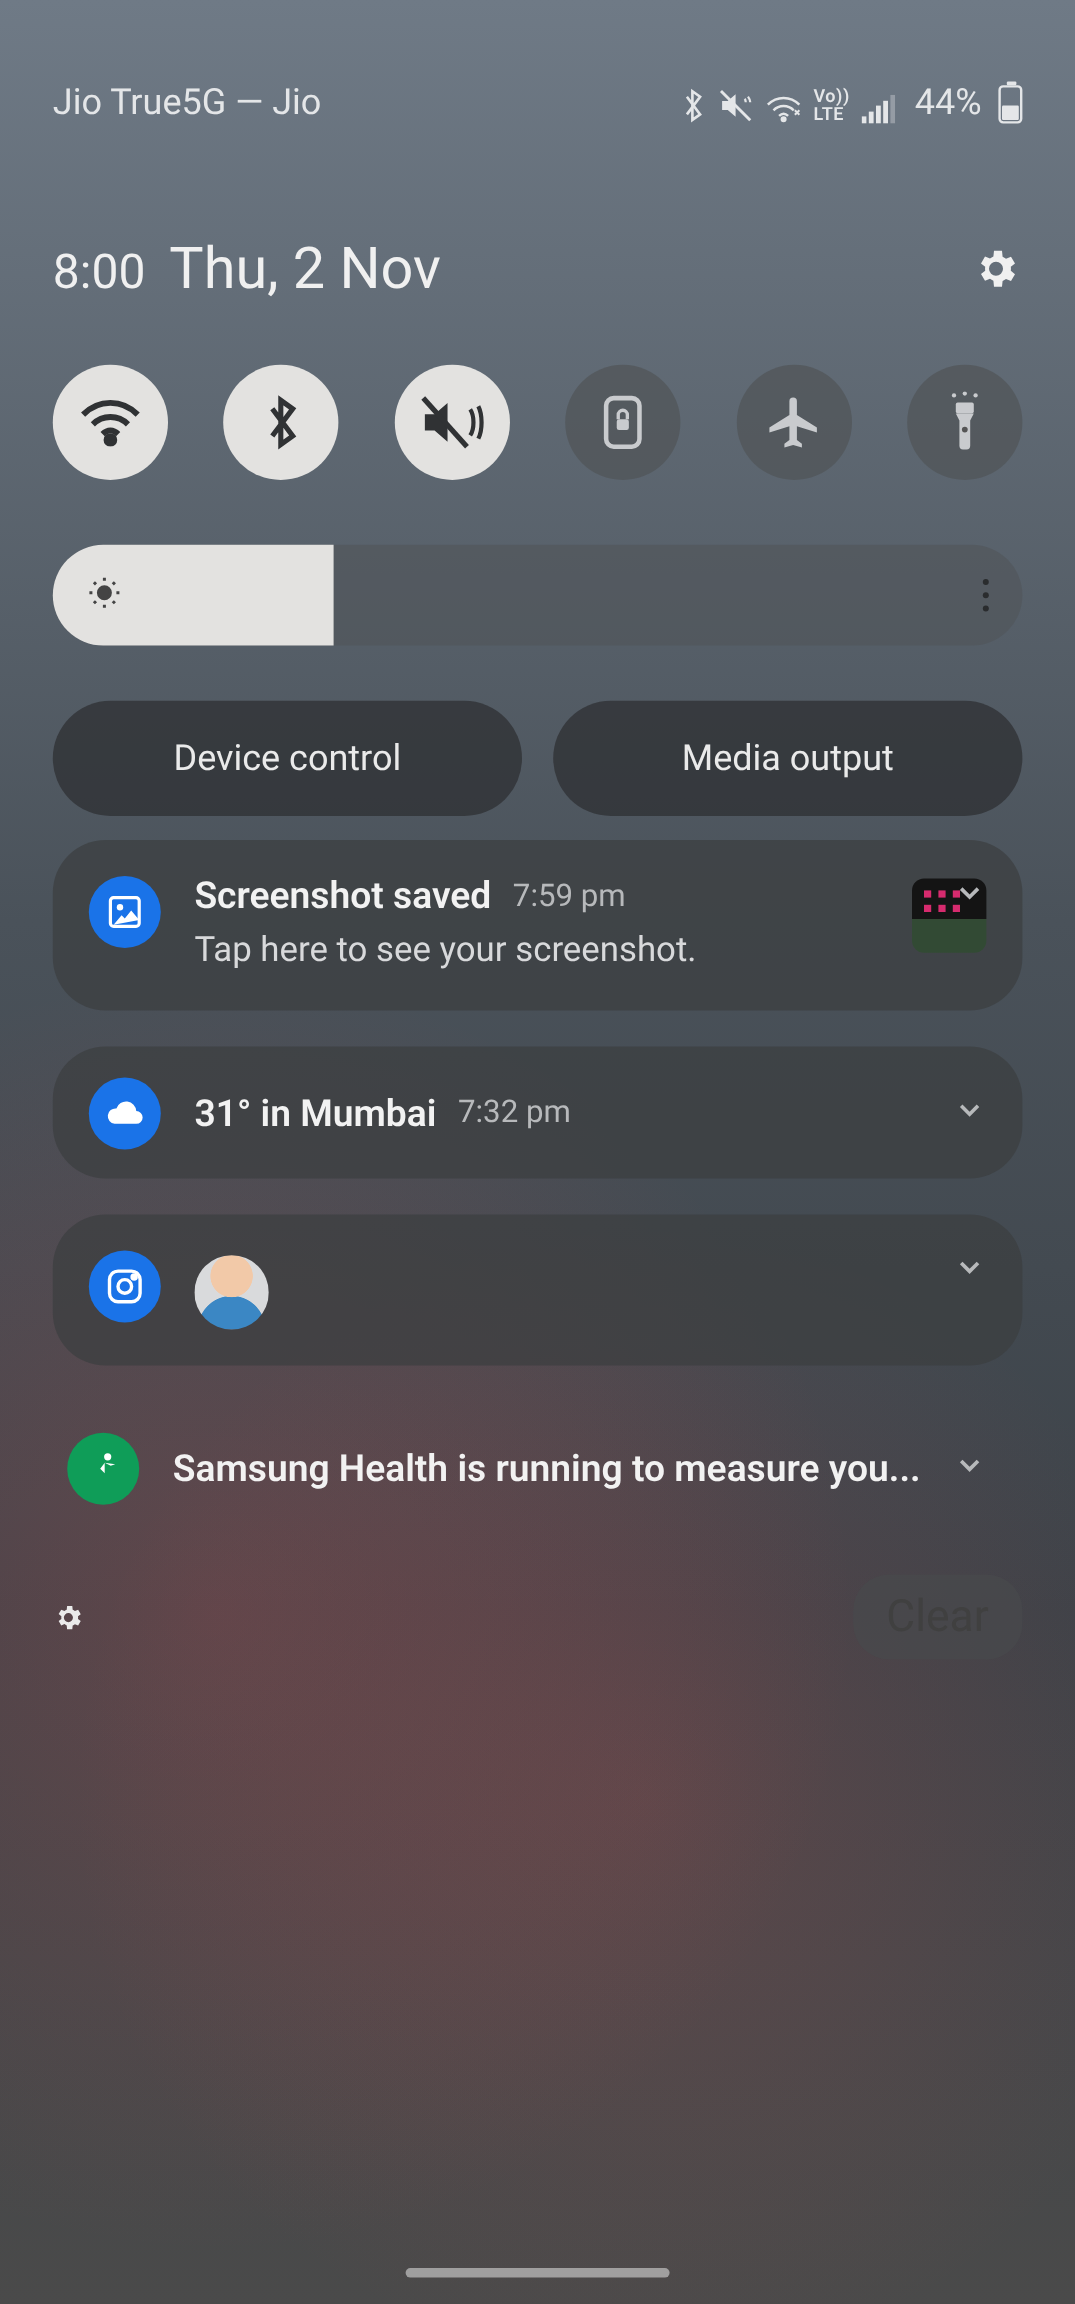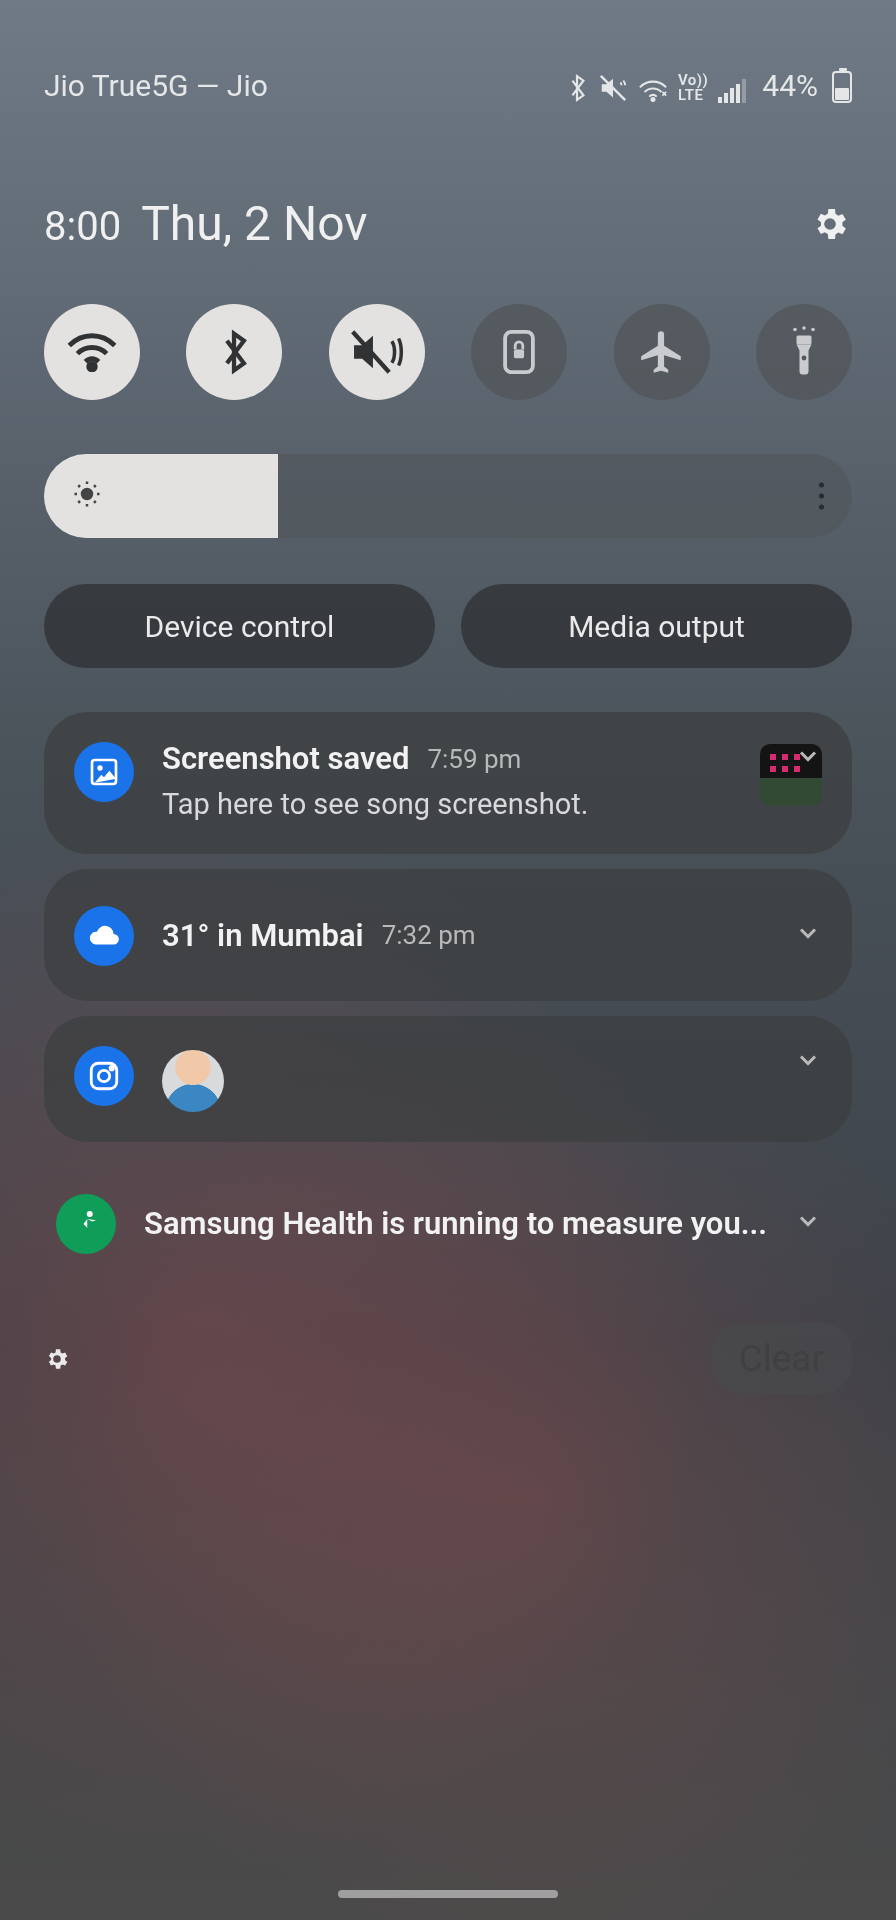--- a/index.html
+++ b/index.html
@@ -36,25 +36,25 @@
   .toggle.off{background:rgba(80,84,88,.72)}
   .toggle.off svg{color:#c9cbce}
   
   .brightness{margin-top:54px;height:84px;border-radius:42px;background:rgba(80,84,88,.55);position:relative;display:flex;align-items:center}
   .bright-fill{position:absolute;left:0;top:0;bottom:0;width:29%;background:#e3e2e0;border-radius:42px 0 0 42px}
   .bright-icon{position:relative;margin-left:28px;color:#444}
   .bright-menu{position:absolute;right:28px;top:50%;transform:translateY(-50%);display:flex;flex-direction:column;gap:6px}
   .bright-menu span{width:5px;height:5px;border-radius:50%;background:#2a2c2e}
   
   .pill-row{display:flex;gap:26px;margin-top:46px}
-  .pill{flex:1;height:84px;border-radius:48px;background:rgba(44,46,48,.72);display:flex;align-items:center;justify-content:center;font-size:30px;color:#eaeaea}
-  
-  .notif-list{margin-top:44px;display:flex;flex-direction:column;gap:15px}
+  .pill{flex:1;height:96px;border-radius:48px;background:rgba(44,46,48,.72);display:flex;align-items:center;justify-content:center;font-size:30px;color:#eaeaea}
+  
+  .notif-list{margin-top:20px;display:flex;flex-direction:column;gap:30px}
   .notif{background:rgba(60,62,64,.72);border-radius:44px;padding:28px 30px 30px 30px;display:flex;align-items:flex-start;gap:28px;position:relative}
-  .notif.slim{padding:35px 30px;align-items:center}
+  .notif.slim{padding:24px 30px;align-items:center}
   .app-badge{width:60px;height:60px;border-radius:50%;flex:0 0 60px;display:flex;align-items:center;justify-content:center;margin-top:2px}
   .badge-blue{background:#1a73e8}
   .badge-green{background:#0f9d58}
   .notif-body{flex:1;min-width:0}
   .notif-head{display:flex;align-items:center;gap:18px;flex-wrap:wrap}
   .notif-title{font-size:31px;font-weight:600;color:#f2f2f2}
   .notif-time{font-size:26px;color:#b7b9bb}
   .notif-text{font-size:29px;color:#d8d9db;margin-top:8px;line-height:1.35}
   .notif-solo{font-size:31px;font-weight:600;color:#f2f2f2}
   .thumb{width:62px;height:62px;border-radius:10px;background:linear-gradient(180deg,#141414 0,#141414 55%,#324a34 55%,#324a34 100%);position:relative;flex:0 0 62px;margin-top:4px}
@@ -192,21 +192,21 @@
             <rect x="3" y="3" width="18" height="18" rx="2" fill="none" stroke="#fff" stroke-width="2"></rect>
             <circle cx="9" cy="9" r="2"></circle>
             <path d="M21 17l-5-6-4 5-2-2-5 6"></path>
           </svg>
       </div>
       <div class="notif-body">
         <div class="notif-head">
           <span class="notif-title">Screenshot saved</span>
           <span class="notif-time">7:59 pm</span>
         </div>
-        <div class="notif-text">Tap here to see song screenshot.</div>
+        <div class="notif-text">Tap here to see your screenshot.</div>
       </div>
       <div class="thumb"></div>
       <span class="chev">
         <svg width="28" height="28" viewBox="0 0 24 24" fill="none" stroke="currentColor" stroke-width="2.6">
             <path d="M6 9l6 6 6-6"></path>
           </svg>
       </span>
     </div>
 
     <div class="notif slim">

